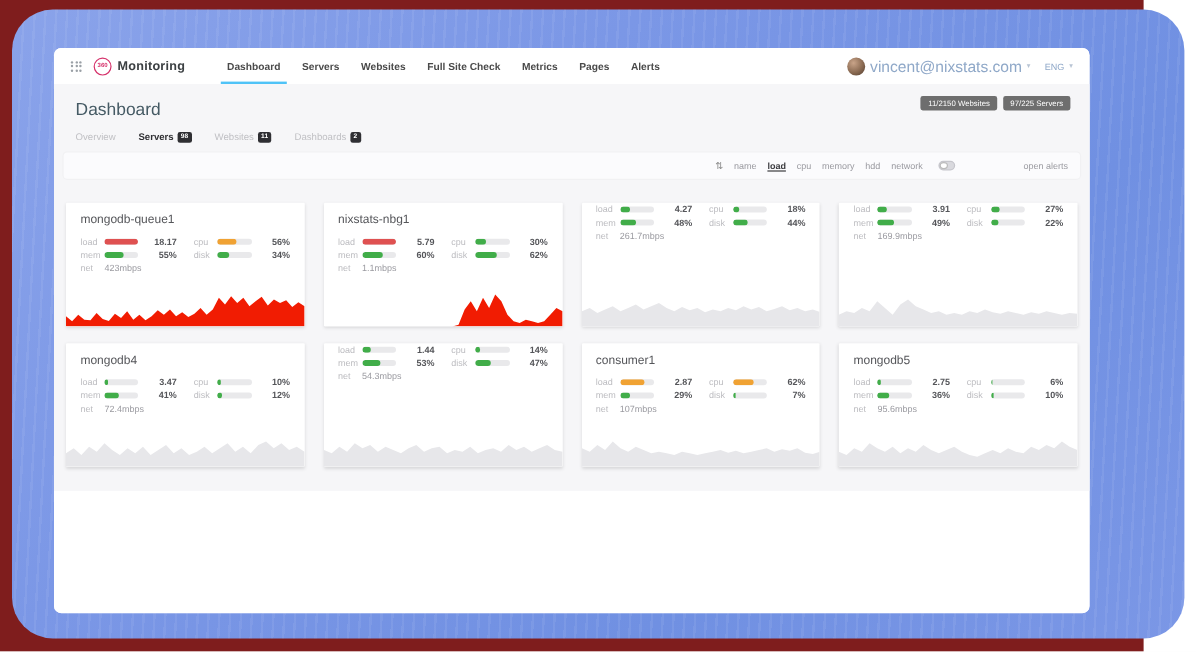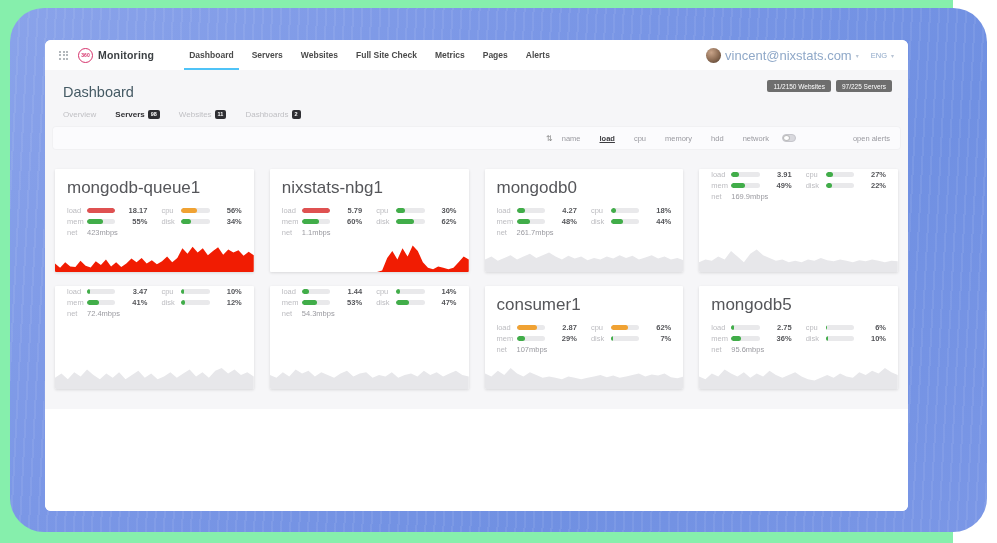--- a/index.html
+++ b/index.html
@@ -1,18 +1,18 @@
 <!DOCTYPE html>
 <html><head>
 <meta charset="utf-8">
 <style>
   * { margin:0; padding:0; box-sizing:border-box; }
   html,body { width:997px; height:543px; background:#fff; font-family:"Liberation Sans", sans-serif; overflow:hidden; }
 
-  .canvas { position:relative; width:953px; height:543px; background:#86efac; }
+  .canvas { position:relative; width:953px; height:543px; background:#7f1d1d; }
 
   .frame {
     position:absolute; left:10px; top:8px; width:977px; height:524px;
     border-radius:34px;
     background:linear-gradient(135deg,#8aa3ea 0%,#7b97e6 35%,#7090e2 70%,#7b97e6 100%);
   }
   .frame::after{
     content:""; position:absolute; inset:0; border-radius:34px;
     background:repeating-linear-gradient(93deg, rgba(255,255,255,0.07) 0 2px, rgba(255,255,255,0) 2px 9px);
   }
@@ -70,21 +70,21 @@
   .toggle { width:14px; height:8px; border-radius:4px; background:#d9d9de; border:1px solid #c6c6cc; position:relative; cursor:pointer; margin-left:4px; }
   .toggle i { position:absolute; left:0; top:0; width:7px; height:6px; background:#fff; border-radius:50%; border:1px solid #bbb; }
   .toggle-label { font-size:7.5px; color:#9a9aa0; cursor:pointer;margin-left:48px; }
 
   
   .cards { display:grid; grid-template-columns:repeat(4,1fr); gap:14px 16px; padding:20px 2px 0 2px; }
   .card {
     background:#fff; height:103px; border-radius:1px;
     box-shadow:0 1px 3px rgba(0,0,0,0.12); display:flex; flex-direction:column; overflow:hidden; cursor:pointer;
   }
-  .card-title { font-size:17px; color:#55565a; padding:9px 12px 7px 12px; }
+  .card-title { font-size:10px; color:#55565a; padding:9px 12px 7px 12px; }
   .metrics { display:flex; gap:14px; padding:0 12px; }
   .mcol { flex:1; min-width:0; }
   .mrow { display:flex; align-items:center; height:11px; }
   .mlabel { width:20px; flex:0 0 20px; font-size:7.5px; color:#bcbcc0; }
   .mbar { flex:1; height:5px; background:#e9e9eb; border-radius:2.5px; position:relative; margin-right:6px; overflow:hidden; }
   .mfill { position:absolute; left:0; top:0; bottom:0; border-radius:2.5px; }
   .mval { flex:0 0 26px; width:26px; text-align:right; font-size:7.5px; font-weight:bold; color:#55565a; white-space:nowrap; }
   .mnet { font-size:7.5px; color:#9a9aa0; }
   .spark { margin-top:auto; height:30px; }
   .spark svg { display:block; width:100%; height:30px; }
@@ -155,21 +155,21 @@
               <span class="tab-count">11</span>
             </span>
             <span class="tab">
               <span>Dashboards</span>
               <span class="tab-count">2</span>
             </span>
           </div>
 
         <div class="filterbar">
           <span class="sort-icon">⇅</span>
-          <span id="sort-opts" style="display:flex;gap:19px;align-items:flex-end;">
+          <span id="sort-opts" style="display:flex;gap:9px;align-items:flex-end;">
               <span class="sort-opt">name</span>
               <span class="sort-opt active">load</span>
               <span class="sort-opt">cpu</span>
               <span class="sort-opt">memory</span>
               <span class="sort-opt">hdd</span>
               <span class="sort-opt">network</span>
             </span>
           <span class="toggle">
               <i></i>
             </span>
@@ -265,21 +265,20 @@
       </div>
     </div>
     <div class="spark">
                 <svg viewBox="0 0 100 30" preserveAspectRatio="none">
                   <polygon points="0,30 0.00,30.00 2.56,30.00 5.13,30.00 7.69,30.00 10.26,30.00 12.82,30.00 15.38,30.00 17.95,30.00 20.51,30.00 23.08,30.00 25.64,30.00 28.21,30.00 30.77,30.00 33.33,30.00 35.90,30.00 38.46,30.00 41.03,30.00 43.59,30.00 46.15,30.00 48.72,30.00 51.28,30.00 53.85,30.00 56.41,28.60 58.97,16.00 61.54,9.00 64.10,17.40 66.67,6.20 69.23,14.60 71.79,3.40 74.36,9.00 76.92,20.20 79.49,25.80 82.05,27.20 84.62,24.40 87.18,25.80 89.74,27.20 92.31,25.80 94.87,20.20 97.44,14.60 100.00,17.40 100,30" fill="#f11c02"></polygon>
                 </svg>
               </div>
   </div>
 
   <div class="card">
-    <div class="card-title">mongodb0</div>
     <div class="metrics">
       <div class="mcol">
         <div class="mrow">
           <span class="mlabel">load</span>
           <span class="mbar">
                       <span class="mfill" style="width: 30%; background: rgb(65, 173, 73);"></span>
                     </span>
           <span class="mval">4.27</span>
         </div>
         <div class="mrow">
@@ -358,20 +357,21 @@
       </div>
     </div>
     <div class="spark">
                 <svg viewBox="0 0 100 30" preserveAspectRatio="none">
                   <polygon points="0,30 0.00,20.20 3.23,17.40 6.45,18.80 9.68,14.60 12.90,17.40 16.13,9.00 19.35,14.60 22.58,20.20 25.81,11.80 29.03,7.60 32.26,13.20 35.48,16.00 38.71,18.80 41.94,17.40 45.16,20.20 48.39,18.80 51.61,20.20 54.84,17.40 58.06,18.80 61.29,16.00 64.52,18.24 67.74,19.36 70.97,17.40 74.19,18.80 77.42,20.20 80.65,18.24 83.87,19.36 87.10,17.40 90.32,18.80 93.55,20.20 96.77,18.80 100.00,19.36 100,30" fill="#e7e7ea"></polygon>
                 </svg>
               </div>
   </div>
 
   <div class="card">
+    <div class="card-title">mongodb4</div>
     <div class="metrics">
       <div class="mcol">
         <div class="mrow">
           <span class="mlabel">load</span>
           <span class="mbar">
                       <span class="mfill" style="width: 12%; background: rgb(65, 173, 73);"></span>
                     </span>
           <span class="mval">3.47</span>
         </div>
         <div class="mrow">

